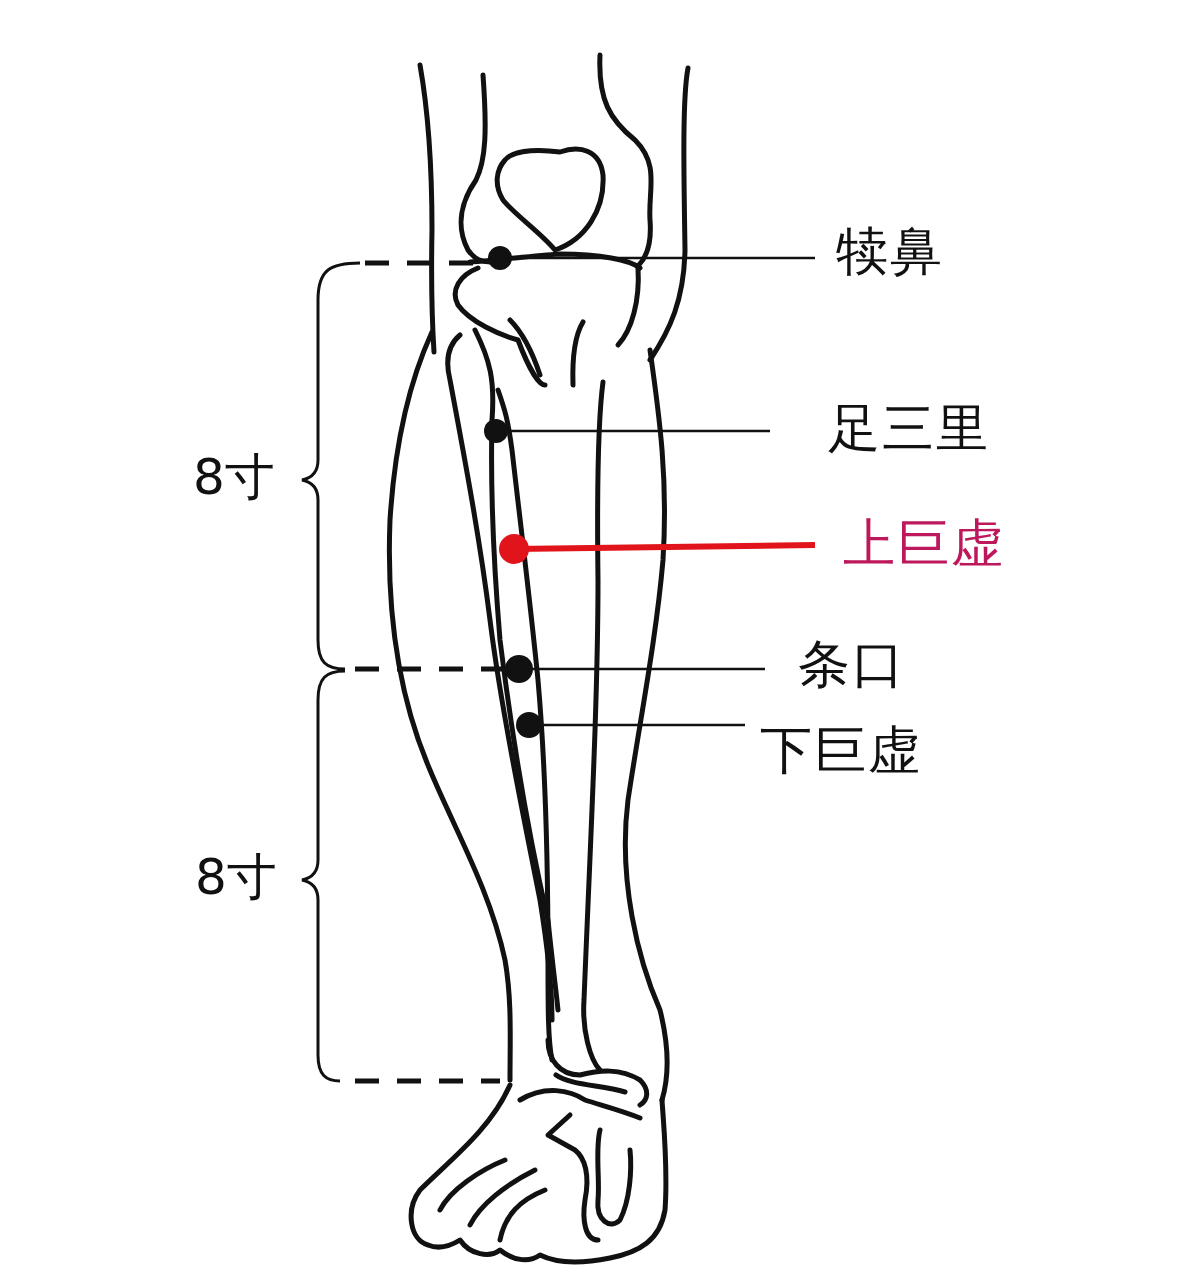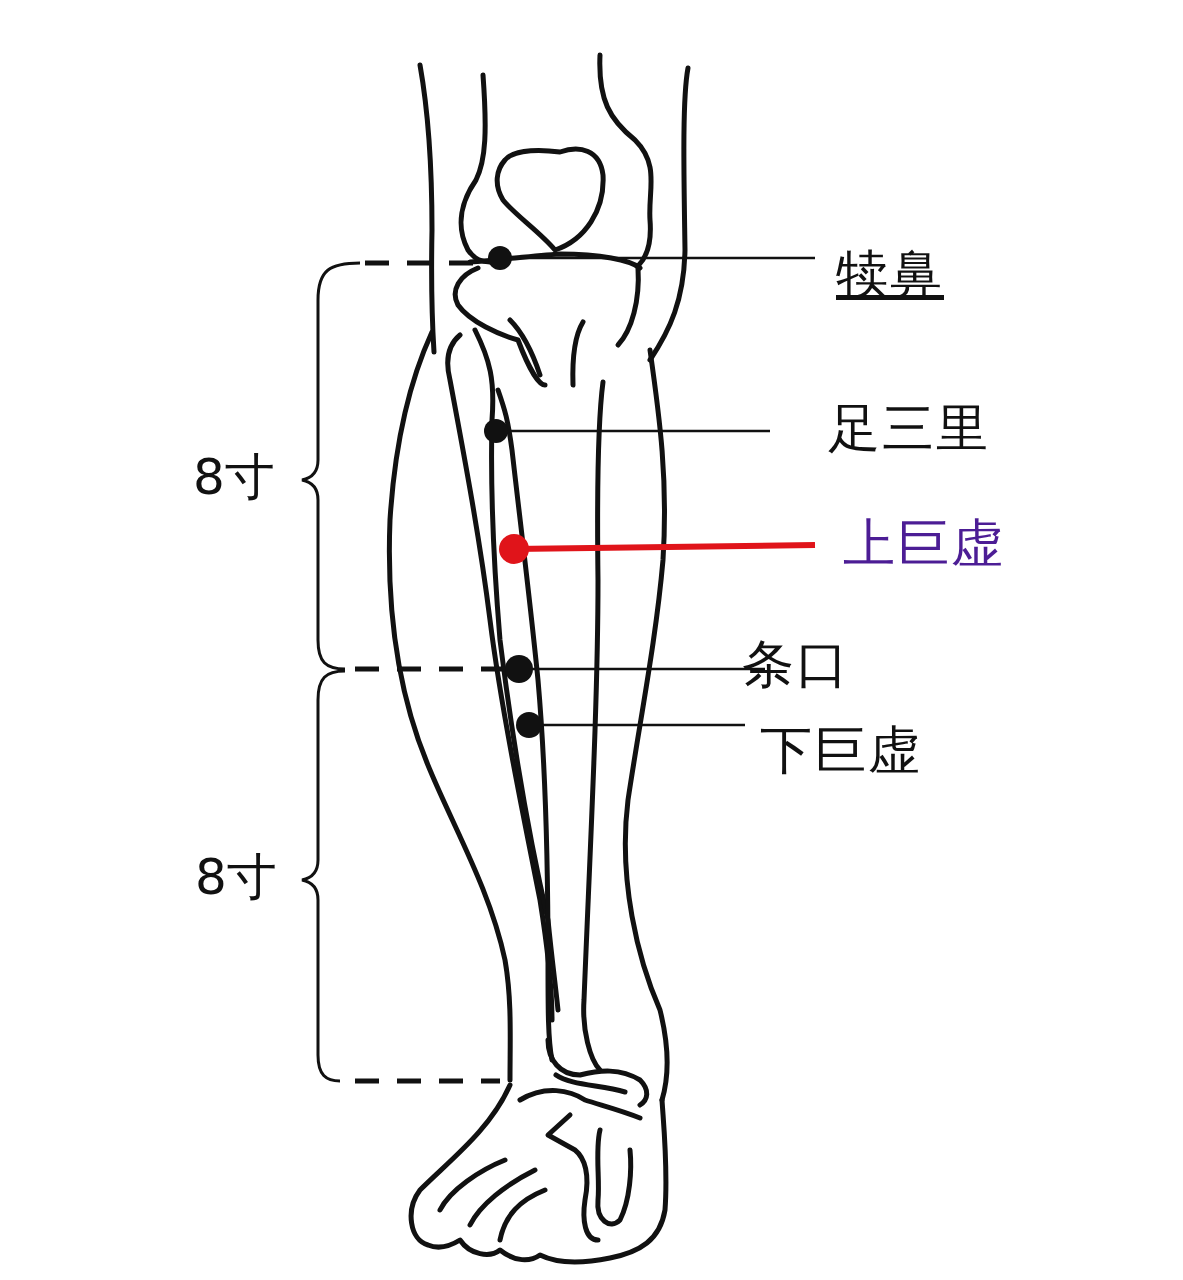--- a/index.html
+++ b/index.html
@@ -1,20 +1,20 @@
 <!DOCTYPE html>
 <html><head>
 <meta charset="utf-8">
 <style>
   html, body { margin: 0; padding: 0; background: #ffffff; }
   body { width: 1183px; height: 1280px; position: relative; overflow: hidden;
          font-family: "DejaVu Sans", "Liberation Sans", sans-serif; }
   #diagram { position: absolute; left: 0; top: 0; width: 1183px; height: 1280px; }
   .label { position: absolute; font-size: 52px; line-height: 1; color: #111111; white-space: nowrap; letter-spacing: 2px; }
-  .label.highlight { color: #4c1d95; }
+  .label.highlight { color: #be185d; }
   .measure { position: absolute; font-size: 50px; line-height: 1; color: #111111; }
 </style>
 </head>
 <body>
 
 <svg id="diagram" viewBox="0 0 1183 1280" xmlns="http://www.w3.org/2000/svg">
   <g fill="none" stroke="#111111" stroke-width="5" stroke-linecap="round" stroke-linejoin="round">
 
     <path d="M420 65 C428 110 432 160 432 230 C431 280 432 320 434 352"></path>
     <path d="M483 75 C487 130 486 160 476 180 C462 200 455 225 468 250 C475 260 482 262 490 262"></path>
@@ -70,20 +70,20 @@
   </g>
   <line x1="514" y1="549" x2="815" y2="545" stroke="#e0141a" stroke-width="6"></line>
 
   <circle cx="500" cy="258" r="12" fill="#111111"></circle>
   <circle cx="496" cy="431" r="12" fill="#111111"></circle>
   <circle cx="514" cy="549" r="15" fill="#e0141a"></circle>
   <circle cx="519" cy="669" r="14" fill="#111111"></circle>
   <circle cx="529" cy="725" r="13" fill="#111111"></circle>
 </svg>
 
-<div class="label" style="left:836px; top:248px;text-decoration:underline;">犊鼻</div>
+<div class="label" style="left:836px; top:225px;">犊鼻</div>
 <div class="label" style="left:828px; top:402px;">足三里</div>
 <div class="label highlight" style="left:843px; top:517px;">上巨虚</div>
-<div class="label" style="left:742px; top:638px;">条口</div>
+<div class="label" style="left:798px; top:638px;">条口</div>
 <div class="label" style="left:760px; top:724px;">下巨虚</div>
 
 <div class="measure" style="left:193px; top:452px;">8寸</div>
 <div class="measure" style="left:195px; top:852px;">8寸</div>
 
 </body></html>

